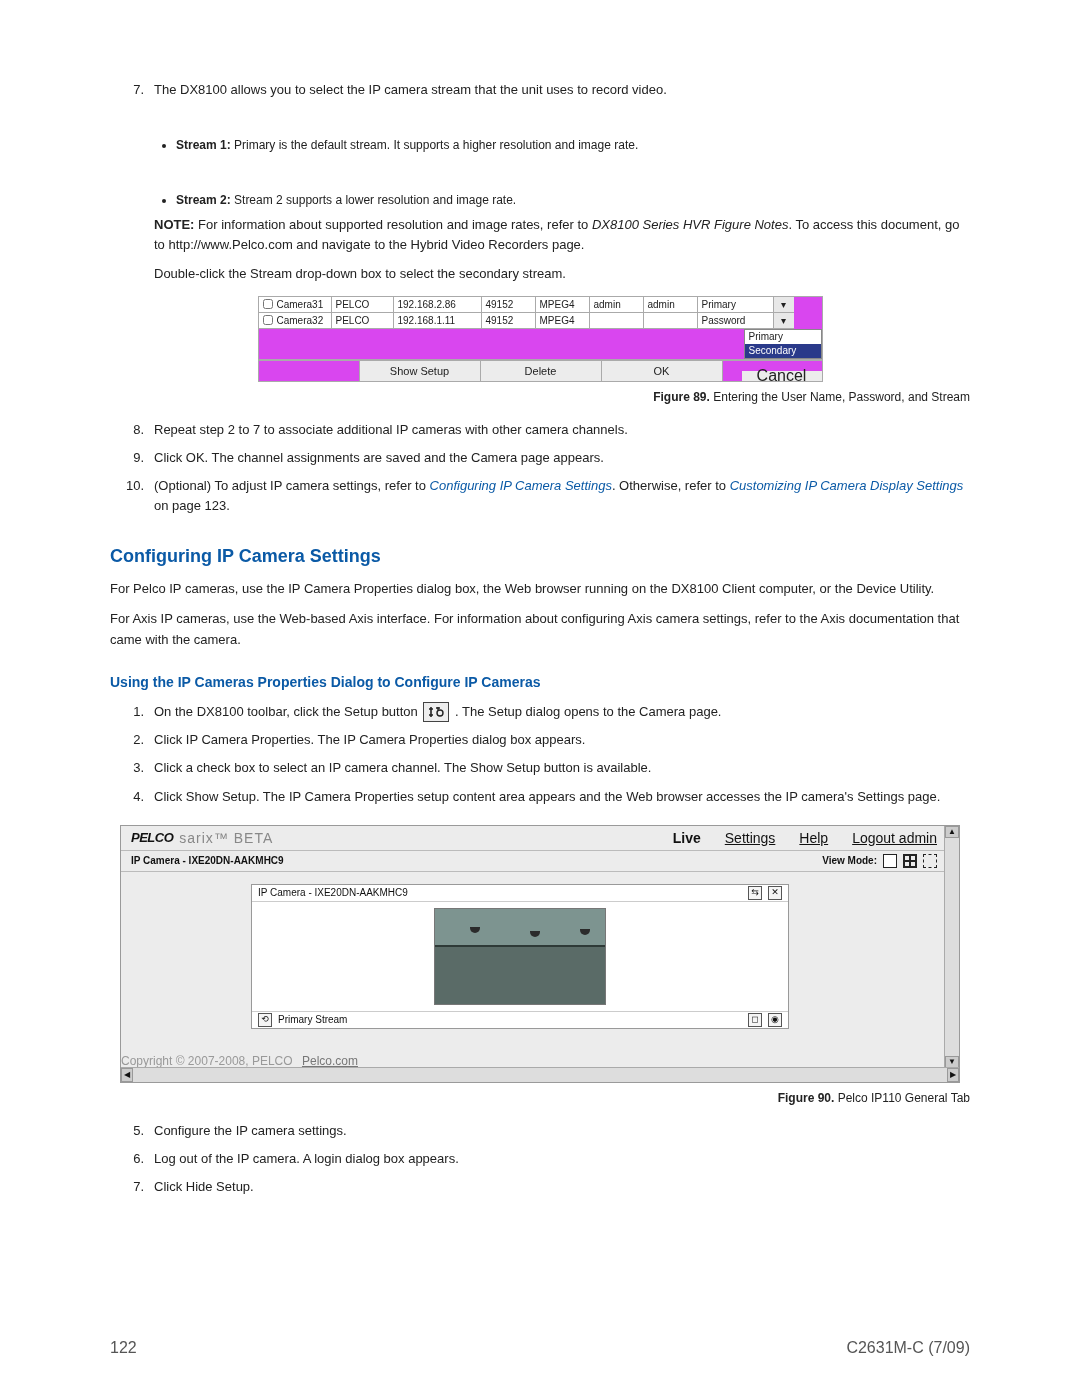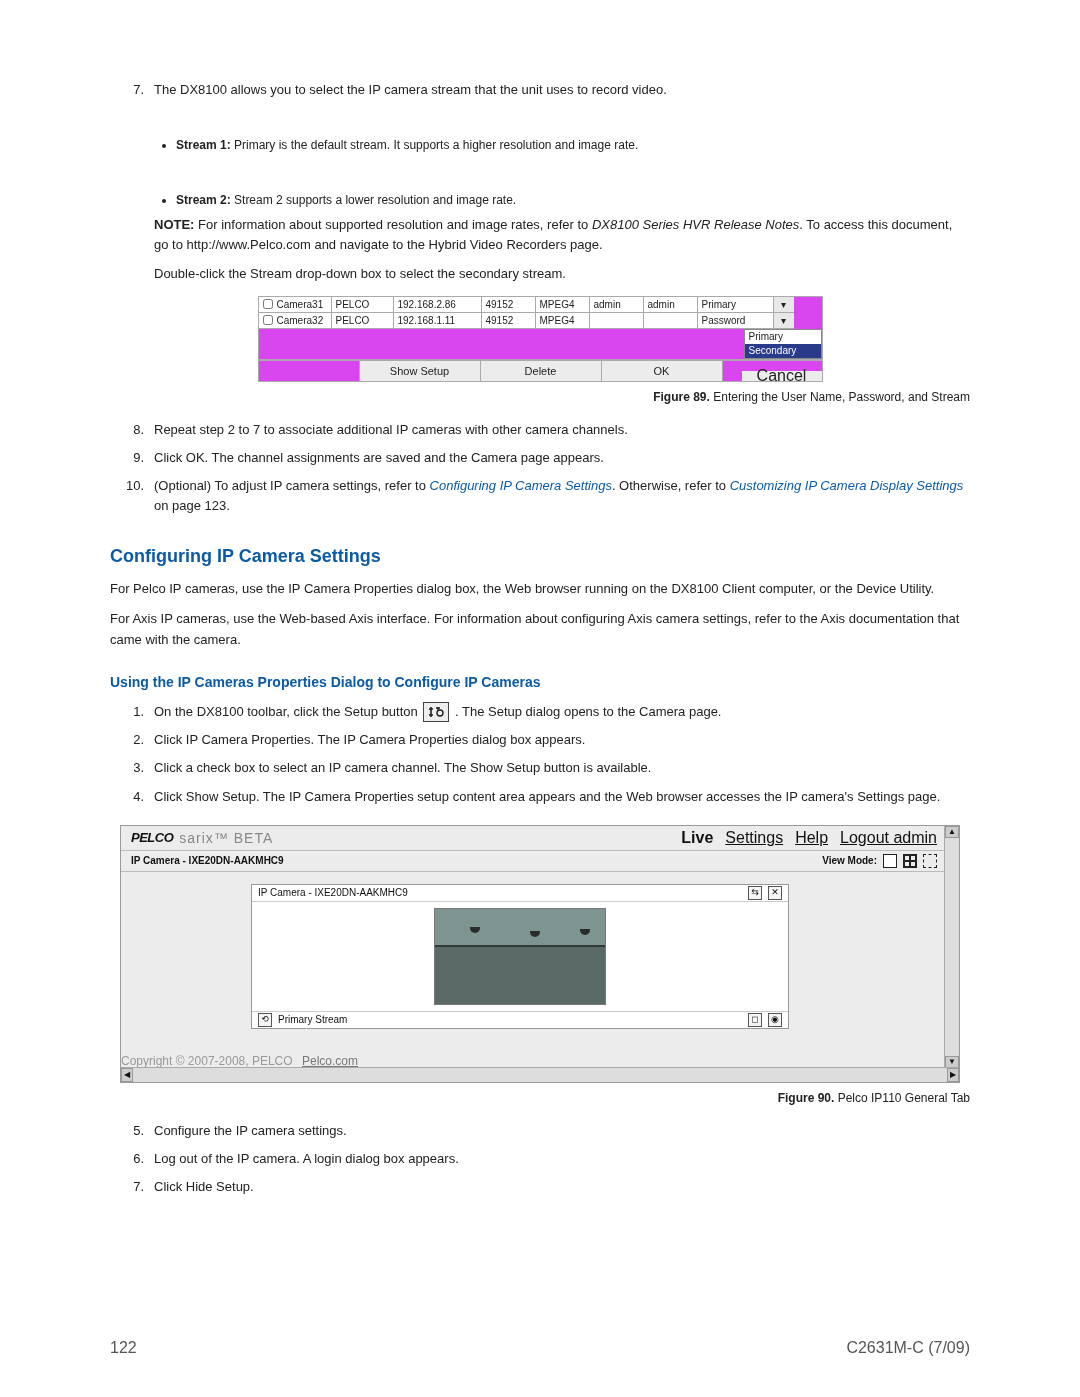--- a/index.html
+++ b/index.html
@@ -212,21 +212,21 @@
     border-bottom:1px solid #bbb;
   }
   .fig90 .brand { display:flex; align-items:center; gap:6px; }
   .fig90 .brand .logo {
     font-weight: 900; font-style: italic;
     font-size: 13px;
     letter-spacing: -0.5px;
   }
   .fig90 .brand .tag { color:#888; font-size:14px; letter-spacing:1px; }
   .fig90 .topbar .links {
-    margin-left:auto; display:flex; gap:12px; font-size:16px;
+    margin-left:auto; display:flex; gap:24px; font-size:14px;
   }
   .fig90 .topbar .links span { text-decoration: underline; cursor:pointer; }
   .fig90 .topbar .links .live { text-decoration:none; font-weight:bold; }
   .fig90 .subbar {
     display:flex;
     align-items:center;
     height: 20px;
     padding: 0 22px 0 10px;
     border-bottom:1px solid #bbb;
     font-weight:bold;
@@ -324,21 +324,21 @@
         <span>The DX8100 allows you to select the IP camera stream that the unit uses to record video.</span>
         <ul class="bullets">
           <li>
             <span class="bold">Stream 1:</span><span> Primary is the default stream. It supports a higher resolution and image rate.</span>
           </li>
           <li>
             <span class="bold">Stream 2:</span><span> Stream 2 supports a lower resolution and image rate.</span>
           </li>
         </ul>
         <div class="note-block">
-          <span class="bold">NOTE:</span><span> For information about supported resolution and image rates, refer to </span><span class="italic">DX8100 Series HVR Release Notes</span><span>. To access this document, go to http://www.Pelco.com and navigate to the Hybrid Video Recorders page.</span>
+          <span class="bold">NOTE:</span><span> For information about supported resolution and image rates, refer to </span><span class="italic">DX8100 Series HVR Figure Notes</span><span>. To access this document, go to http://www.Pelco.com and navigate to the Hybrid Video Recorders page.</span>
         </div>
       </div>
     </li>
   </ol>
 
   <div class="free-para">Double-click the Stream drop-down box to select the secondary stream.</div>
 
   <div class="fig89-wrap">
     <div class="fig89">
       <div class="rows">

